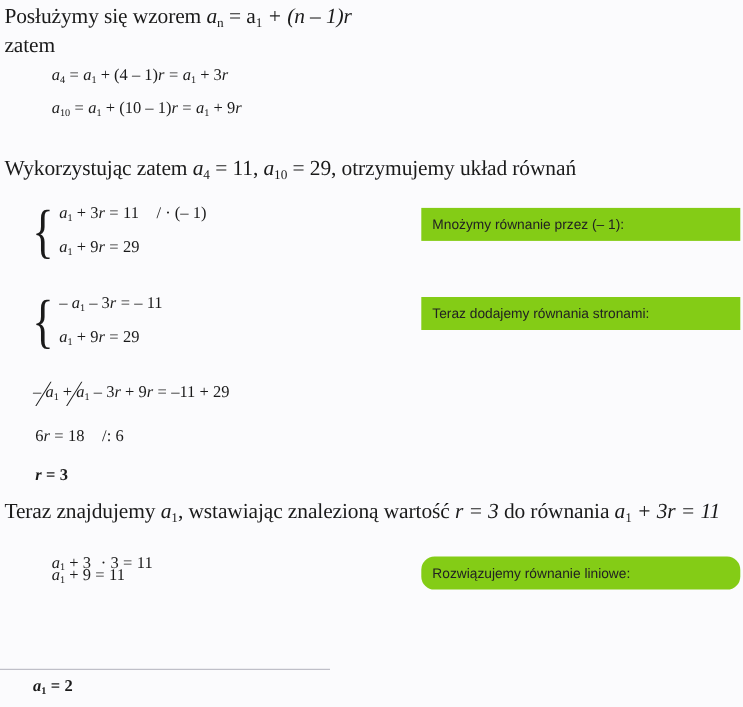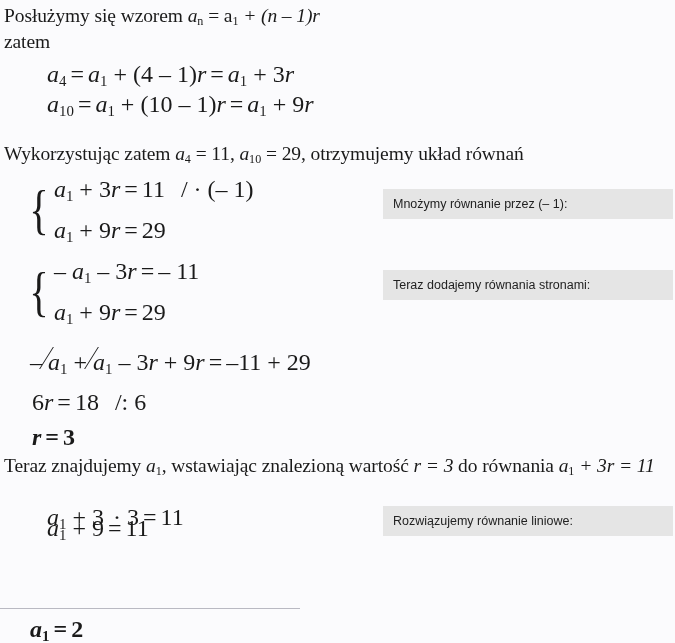--- a/index.html
+++ b/index.html
@@ -23,21 +23,21 @@
 
   
   .line {
     position: absolute;
     white-space: nowrap;
     font-size: 19.5px;
     line-height: 1;
     letter-spacing: -0.1px;
   }
   .math {
-    font-size: 24px;
+    font-size: 15px;
     white-space: nowrap;
     line-height: 1;
   }
   i, .it {
     font-style: italic;
   }
   .bold {
     font-weight: bold;
   }
   sub {
@@ -92,21 +92,21 @@
     display: flex;
     flex-direction: column;
     justify-content: center;
     gap: 14px;
     padding-left: 4px;
   }
 
   
   .callout {
     position: absolute;
-    background: #e5e5e5;
+    background: #84cc16;
     color: #222222;
     font-family: "Liberation Sans", "DejaVu Sans", sans-serif;
     font-size: 12.5px;
     line-height: 1;
     display: flex;
     align-items: center;
     padding-left: 10px;
     box-sizing: border-box;
     white-space: nowrap;
   }
@@ -198,17 +198,17 @@
 
   <div class="callout" style="left:383px; top:189px; width:290px; height:30px;">
     <span>Mnożymy równanie przez (– 1):</span>
   </div>
 
   <div class="callout" style="left:383px; top:270px; width:290px; height:30px;">
     <span>Teraz dodajemy równania stronami:</span>
   </div>
 
 
-  <div class="callout" style="left:383px; top:506px; width:290px; height:30px;">
+  <div class="callout" style="left:383px; top:506px; width:290px; height:30px;border-radius:12px;">
     <span>Rozwiązujemy równanie liniowe:</span>
   </div>
 
 </div>
 
 </body></html>

